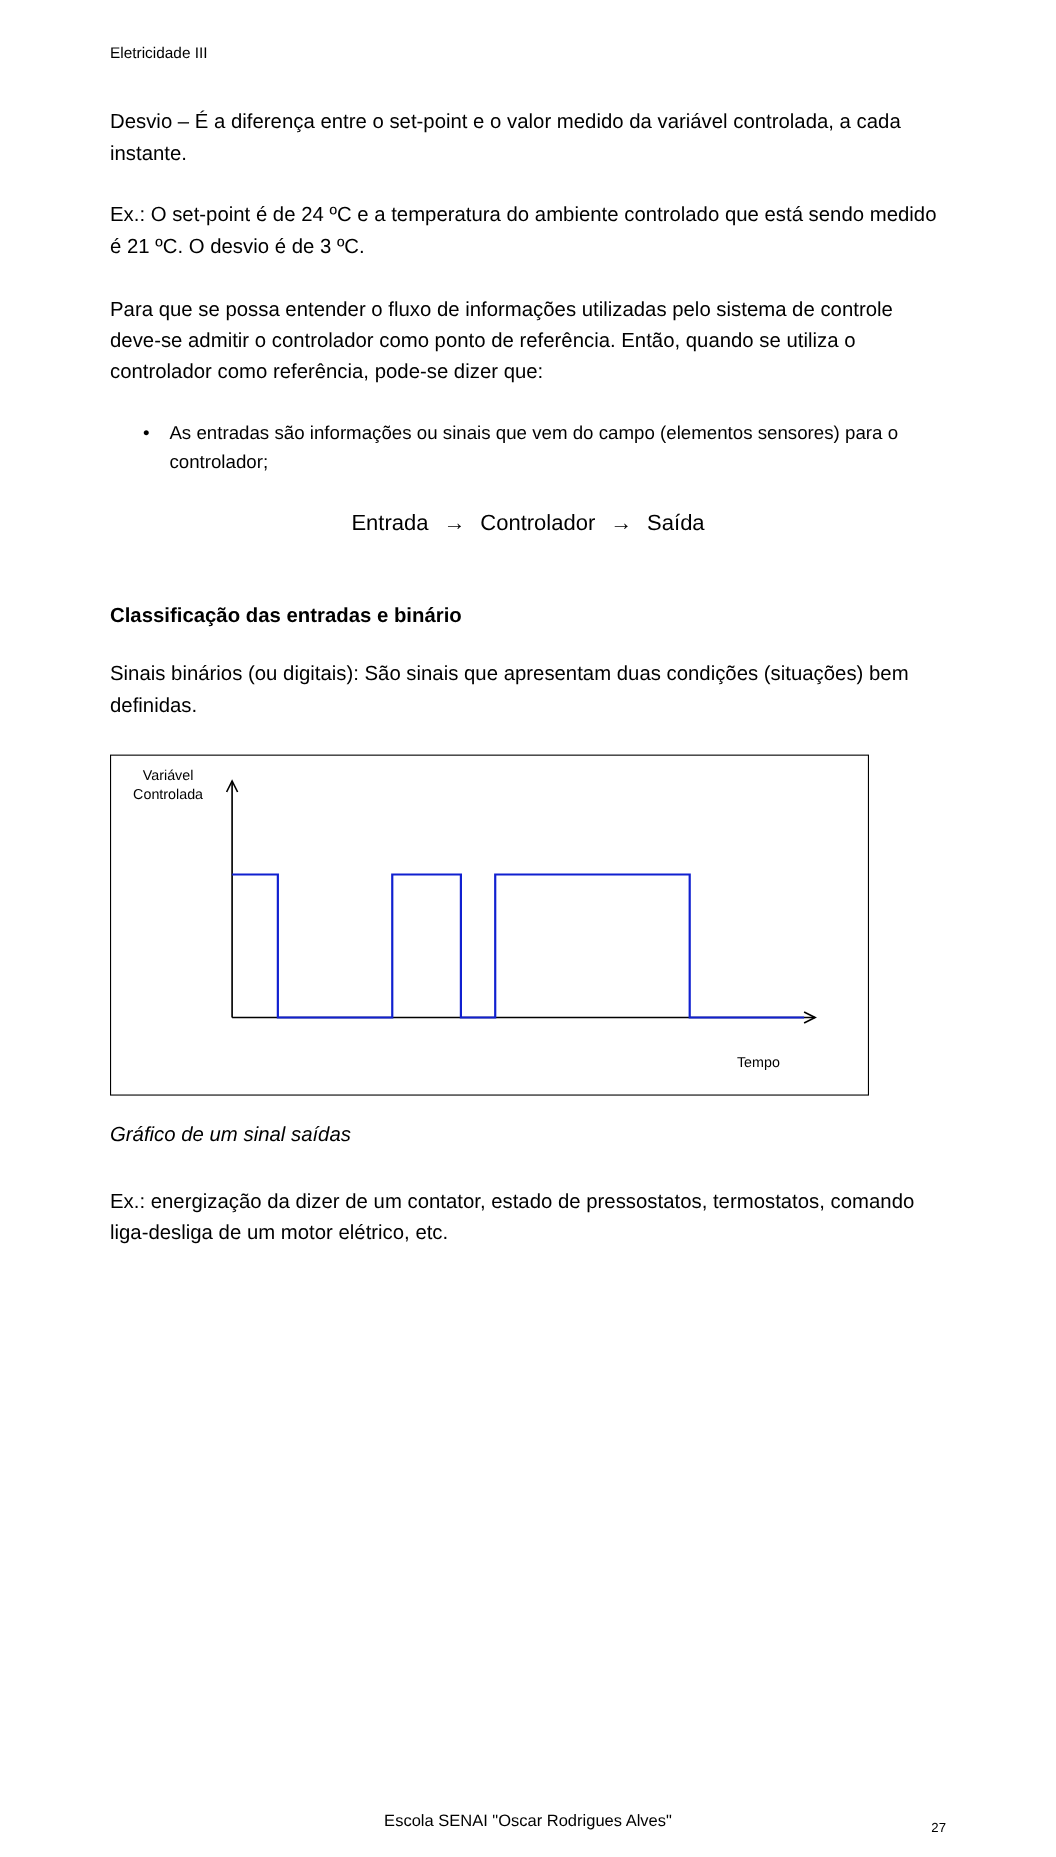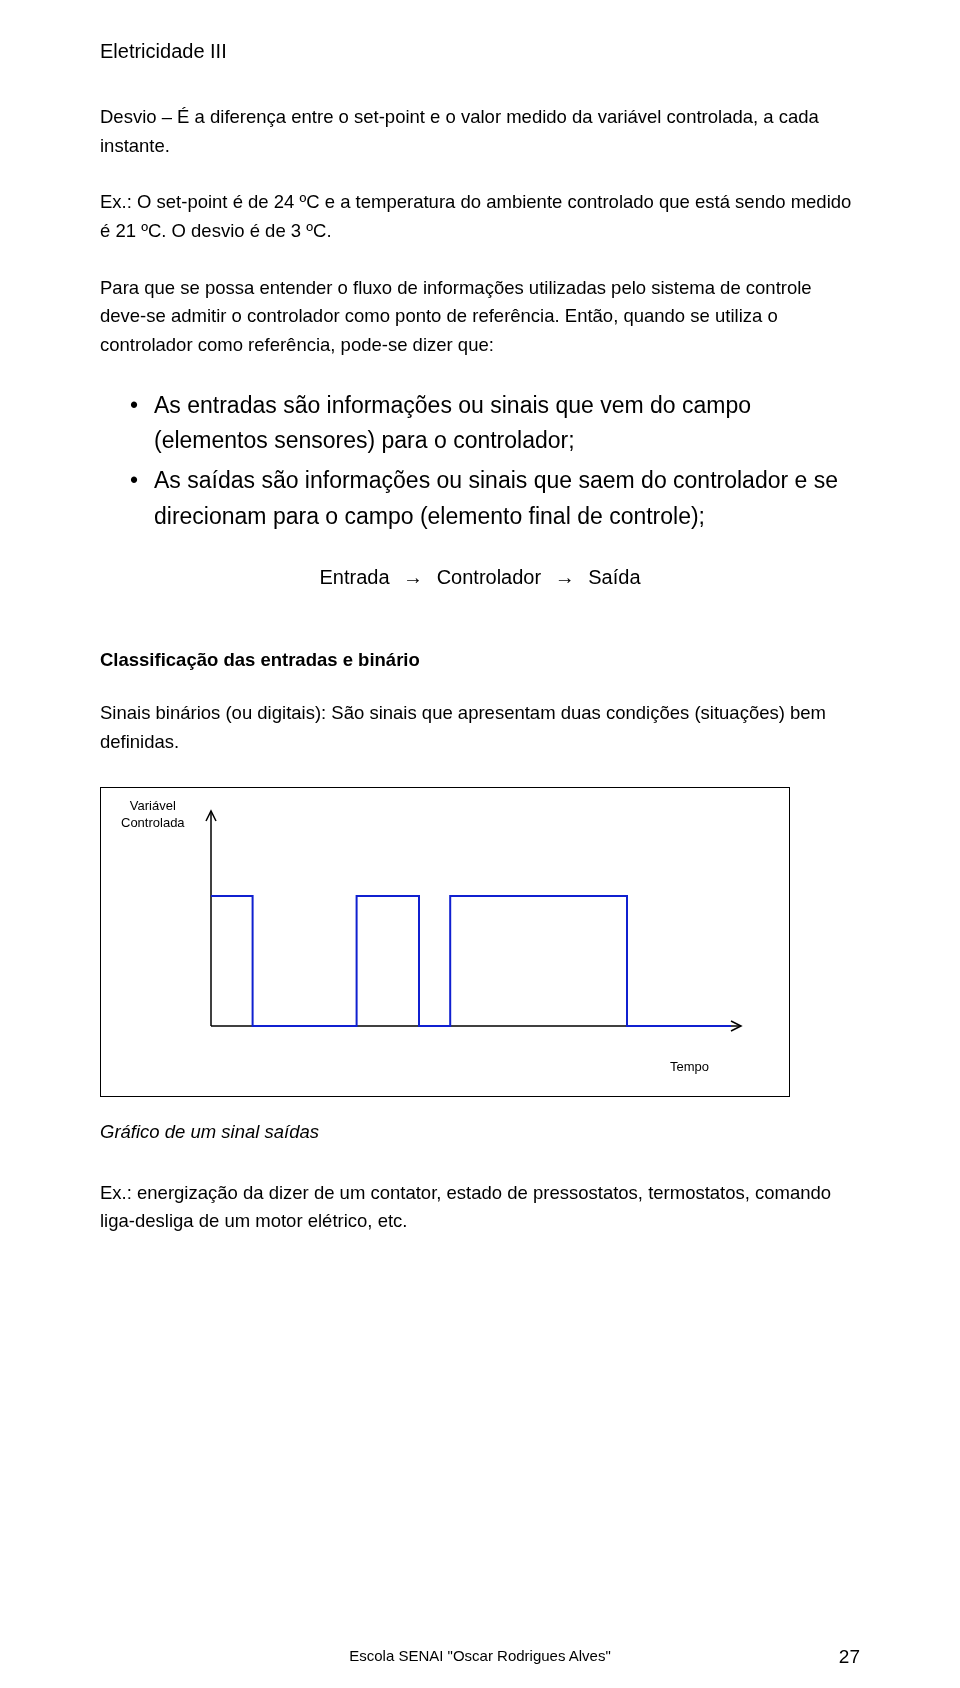--- a/index.html
+++ b/index.html
@@ -6,34 +6,34 @@
   body {
     width: 960px;
     height: 1688px;
     background: #fff;
     font-family: Arial, Helvetica, sans-serif;
     color: #000;
     position: relative;
     padding: 40px 100px 0 100px;
   }
   .header {
-    font-size: 20px;
+    font-size: 14px;
     margin-bottom: 40px;
   }
   .para {
     font-size: 18.5px;
     line-height: 1.55;
     margin-bottom: 28px;
   }
   .bullet-list {
     margin-left: 30px;
     margin-bottom: 28px;
   }
   .bullet-item {
-    font-size: 23px;
+    font-size: 17px;
     line-height: 1.55;
     position: relative;
     padding-left: 24px;
     margin-bottom: 4px;
   }
   .bullet-item::before {
     content: "•";
     position: absolute;
     left: 0;
     top: 0;
@@ -90,35 +90,34 @@
     bottom: 24px;
     left: 0;
     width: 960px;
     text-align: center;
     font-size: 15px;
   }
   .page-num {
     position: absolute;
     bottom: 20px;
     right: 100px;
-    font-size: 19px;
+    font-size: 12px;
   }
 </style>
 </head>
 <body>
 
 <div class="header">Eletricidade III</div>
 
 <div class="para">Desvio – É a diferença entre o set-point e o valor medido da variável controlada, a cada instante.</div>
 <div class="para">Ex.: O set-point é de 24 ºC e a temperatura do ambiente controlado que está sendo medido é 21 ºC. O desvio é de 3 ºC.</div>
 <div class="para">Para que se possa entender o fluxo de informações utilizadas pelo sistema de controle deve-se admitir o controlador como ponto de referência. Então, quando se utiliza o controlador como referência, pode-se dizer que:</div>
 
 <div class="bullet-list">
   <div class="bullet-item">As entradas são informações ou sinais que vem do campo (elementos sensores) para o controlador;</div>
-  <div class="bullet-item">As saídas são informações ou sinais que saem do controlador e se direcionam para o campo (elemento final de controle);</div>
 </div>
 
 <div class="flow-line">
   <span>Entrada</span>
   <span class="arrow"></span>
   <span>Controlador</span>
   <span class="arrow"></span>
   <span>Saída</span>
 </div>
 

